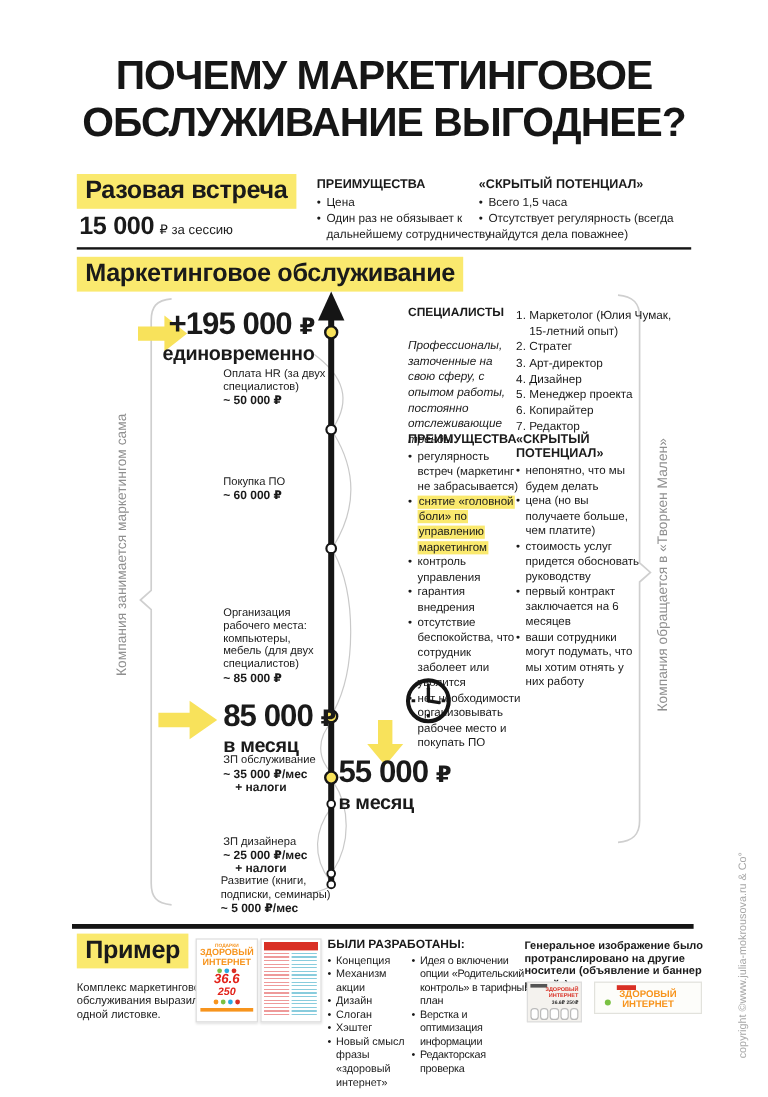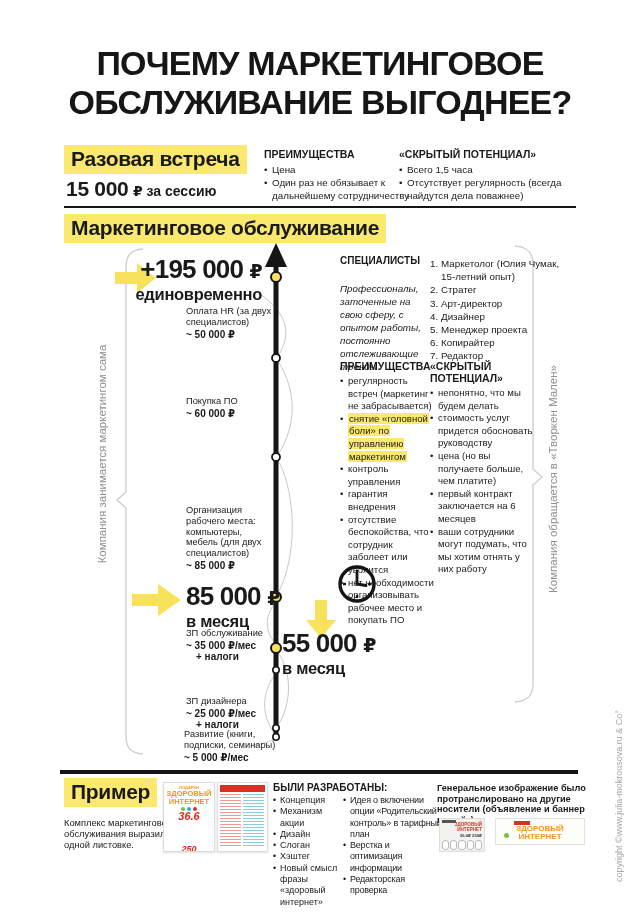--- a/index.html
+++ b/index.html
@@ -15,21 +15,21 @@
   
   .badge{display:inline-block;background:#FAE96E;font-weight:800;font-size:21px;
          line-height:24px;padding:2px 7px 3px;letter-spacing:-0.3px;}
   .b1{top:145px;left:64px;}
   .b2{top:214px;left:64px;}
   .b3{top:778px;left:64px;}
 
   
   .ot-price{top:177px;left:66px;white-space:nowrap;}
   .ot-price .pa{font-size:21px;font-weight:800;letter-spacing:-0.3px;}
-  .ot-price .ps{font-size:14px;font-weight:700;}
+  .ot-price .ps{font-size:11px;font-weight:400;}
   .minihead{font-size:10.5px;font-weight:800;letter-spacing:0;margin-bottom:3px;}
   .ot-adv{top:148px;left:264px;width:150px;}
   .ot-hid{top:148px;left:399px;width:178px;}
   ul.b{list-style:none;font-size:9.8px;line-height:13px;}
   ul.b li{position:relative;padding-left:8px;}
   ul.b li::before{content:"•";position:absolute;left:0;top:0;}
   ul.b .hl{background:#FAE96E;box-decoration-break:clone;-webkit-box-decoration-break:clone;padding:0 1px;}
 
   .divider1{top:206px;left:64px;width:512px;height:2px;background:#151515;}
   .divider2{top:770px;left:60px;width:518px;height:4px;background:#151515;}
@@ -76,21 +76,21 @@
   ul.s li::before{content:"•";position:absolute;left:0;top:0;}
   .dev-col1{top:795px;left:273px;width:74px;}
   .dev-col2{top:795px;left:343px;width:99px;letter-spacing:-0.2px;}
   .gen-text{top:783px;left:437px;width:150px;font-size:9.2px;font-weight:700;line-height:10.6px;}
 
   .leaf1{top:782px;left:163px;width:50px;height:68px;background:#fff;border:1px solid #ddd;
          box-shadow:0 1px 2px rgba(0,0,0,.12);text-align:center;overflow:hidden;}
   .l1-top{font-size:4px;color:#F7941D;font-weight:700;margin-top:2px;}
   .l1-title{color:#F7941D;font-weight:800;font-size:7.5px;line-height:7.5px;}
   .l1-num1{color:#E2231A;font-weight:800;font-size:11px;line-height:11px;font-style:italic;}
-  .l1-num2{color:#E2231A;font-weight:800;font-size:9px;line-height:9px;font-style:italic;margin-top:23px;}
+  .l1-num2{color:#E2231A;font-weight:800;font-size:9px;line-height:9px;font-style:italic;}
   .dotrow{display:flex;justify-content:center;gap:2px;margin-top:2px;}
   .dotrow i{width:4px;height:4px;border-radius:50%;display:block;}
   .l1-bot{height:3px;background:#F7941D;margin:3px 3px 0;}
 
   .leaf2{top:782px;left:217px;width:49px;height:68px;background:#fff;border:1px solid #ddd;
          box-shadow:0 1px 2px rgba(0,0,0,.12);overflow:hidden;}
   .l2-head{height:7px;background:#D93025;margin:2px 2px 0;}
   .l2-cols{display:flex;gap:2px;margin:2px;}
   .l2-cols i{display:block;width:21px;height:52px;
      background:repeating-linear-gradient(to bottom,#e99 0 1px,transparent 1px 3px);}
@@ -245,22 +245,22 @@
         <li><span>контроль управления</span></li>
         <li><span>гарантия внедрения</span></li>
         <li><span>отсутствие беспокойства, что сотрудник заболеет или уволится</span></li>
         <li><span>нет необходимости организовывать рабочее место и покупать ПО</span></li>
       </ul>
   </div>
   <div class="abs sv-hid">
     <h4 class="minihead">«СКРЫТЫЙ ПОТЕНЦИАЛ»</h4>
     <ul class="b">
         <li><span>непонятно, что мы будем делать</span></li>
+        <li><span>цена (но вы получаете больше, чем платите)</span></li>
         <li><span>стоимость услуг придется обосновать руководству</span></li>
-        <li><span>цена (но вы получаете больше, чем платите)</span></li>
         <li><span>первый контракт заключается на 6 месяцев</span></li>
         <li><span>ваши сотрудники могут подумать, что мы хотим отнять у них работу</span></li>
       </ul>
   </div>
 
   <svg class="abs clock" width="42" height="42" viewBox="0 0 42 42">
     <circle cx="21" cy="21" r="17" fill="none" stroke="#151515" stroke-width="3.4"></circle>
     <line x1="21" y1="7" x2="21" y2="10" stroke="#151515" stroke-width="2.4"></line>
     <line x1="21" y1="32" x2="21" y2="35" stroke="#151515" stroke-width="2.4"></line>
     <line x1="7" y1="21" x2="10" y2="21" stroke="#151515" stroke-width="2.4"></line>

